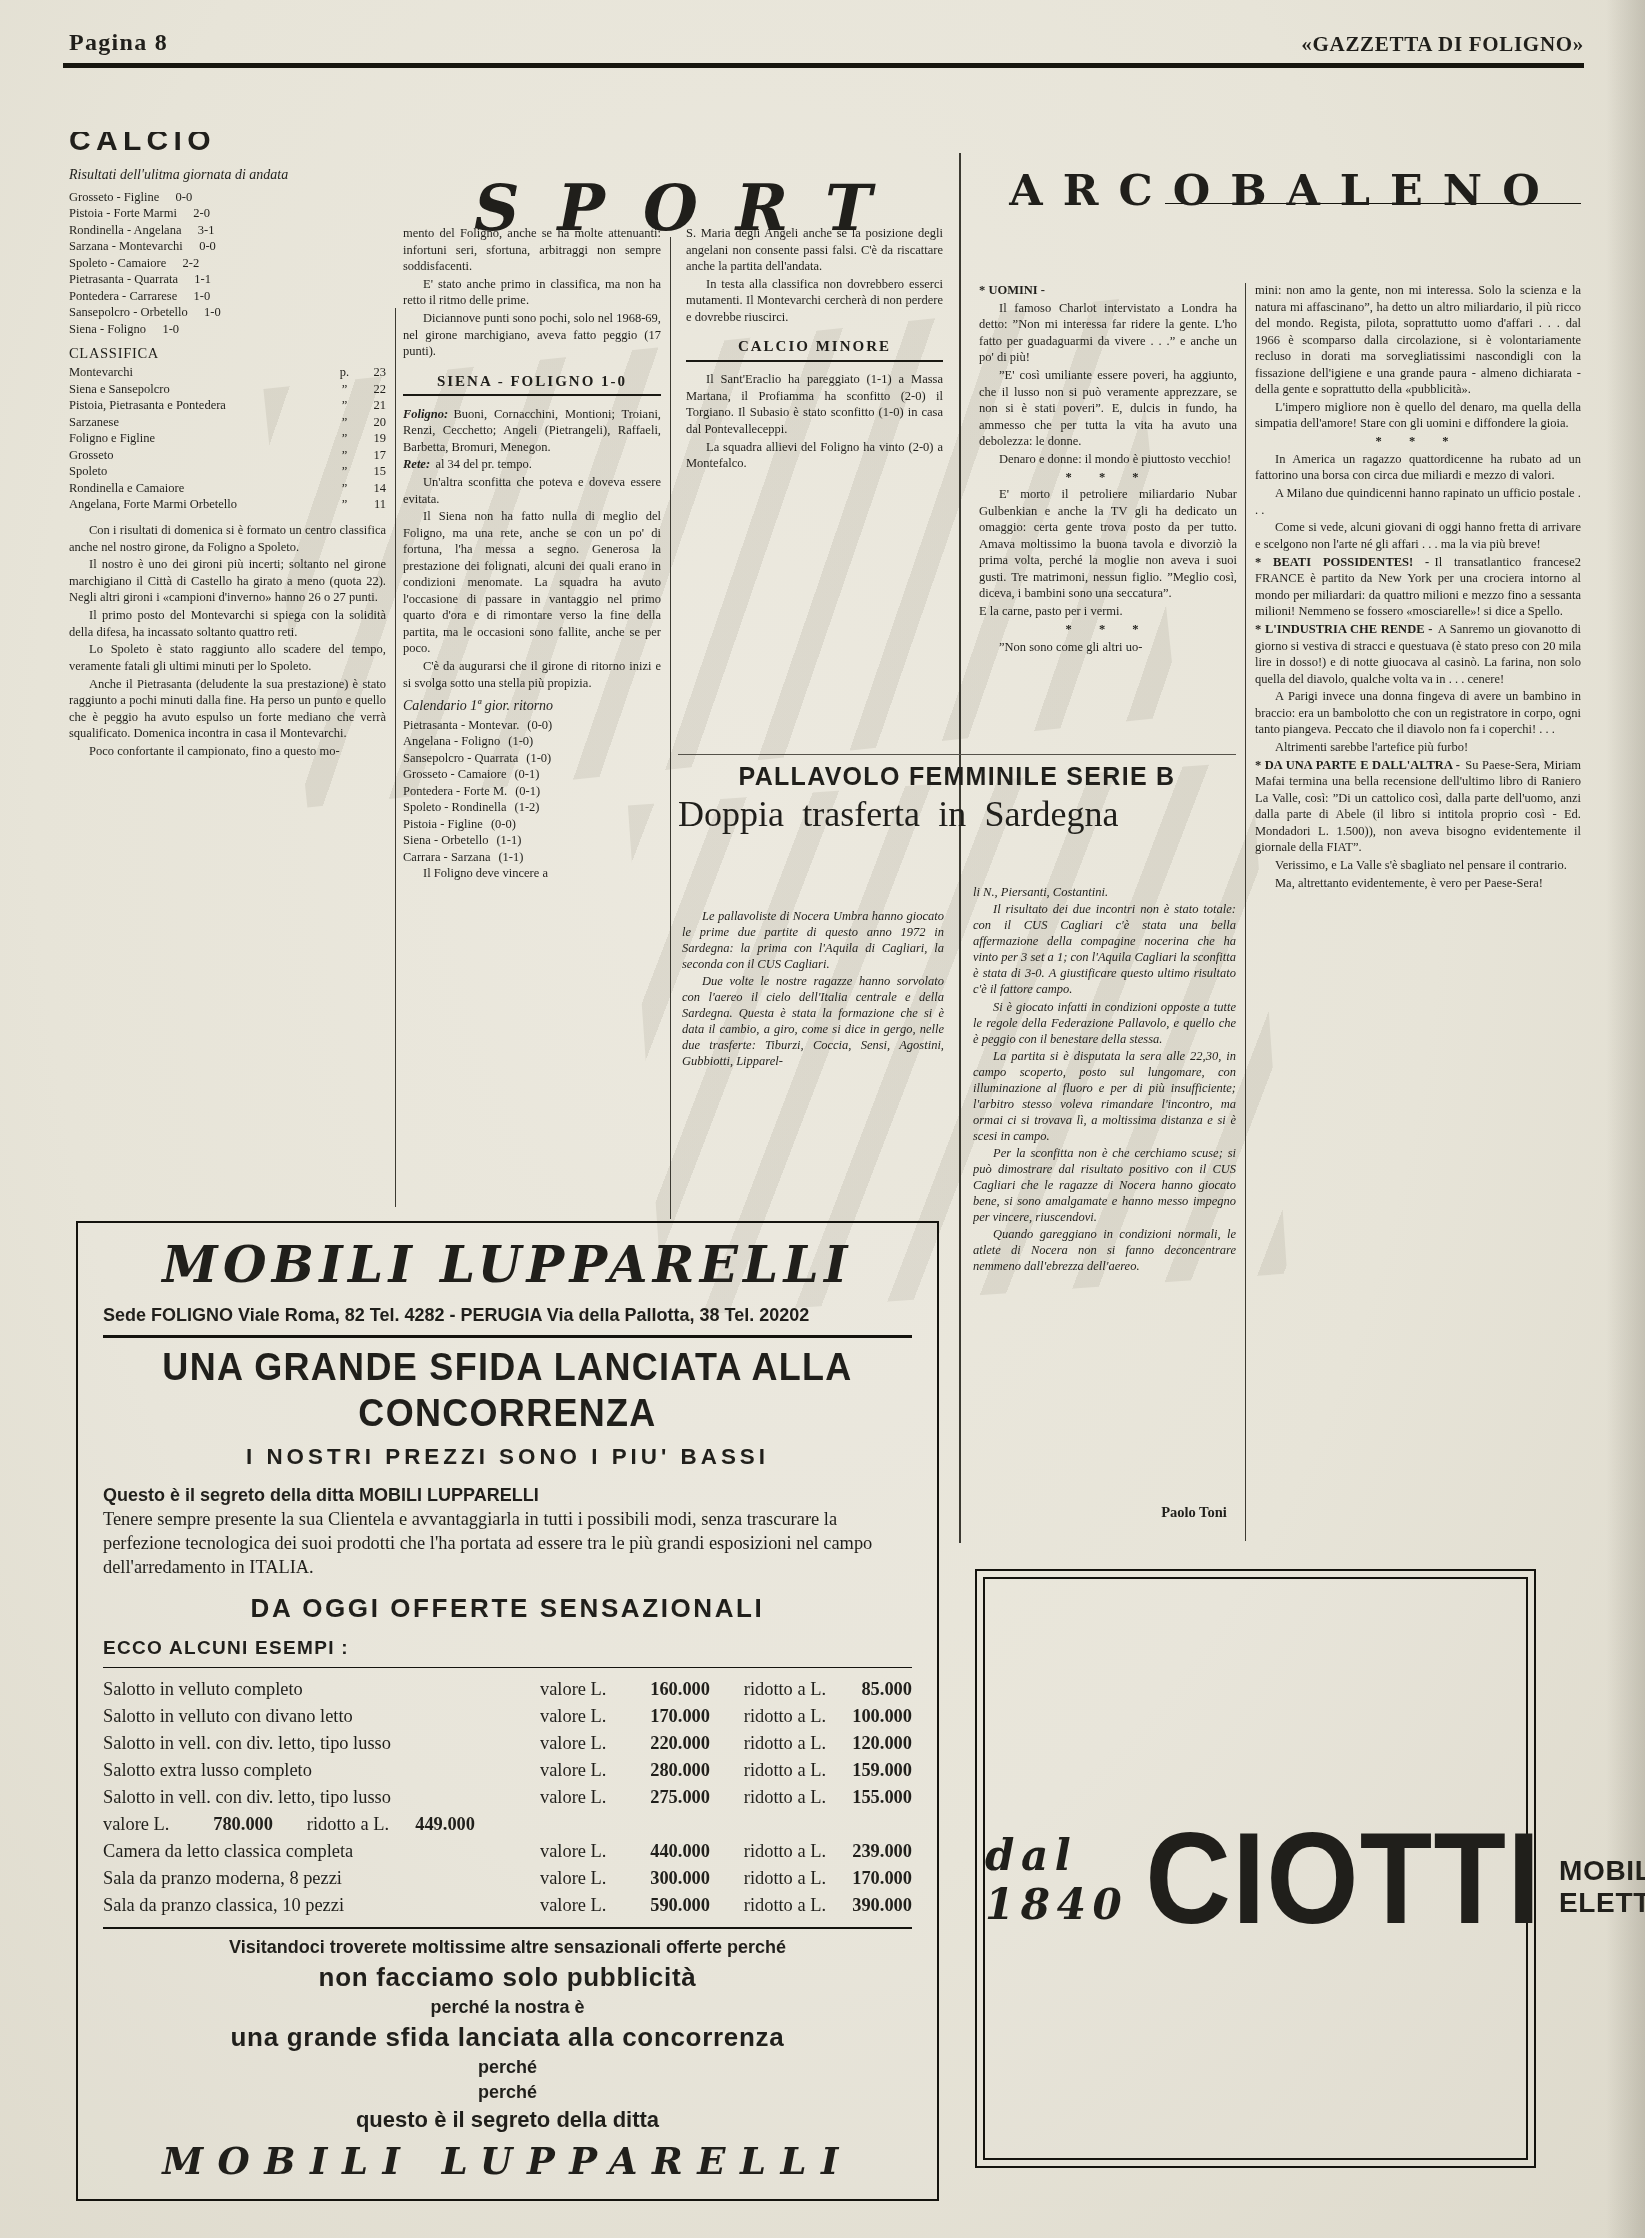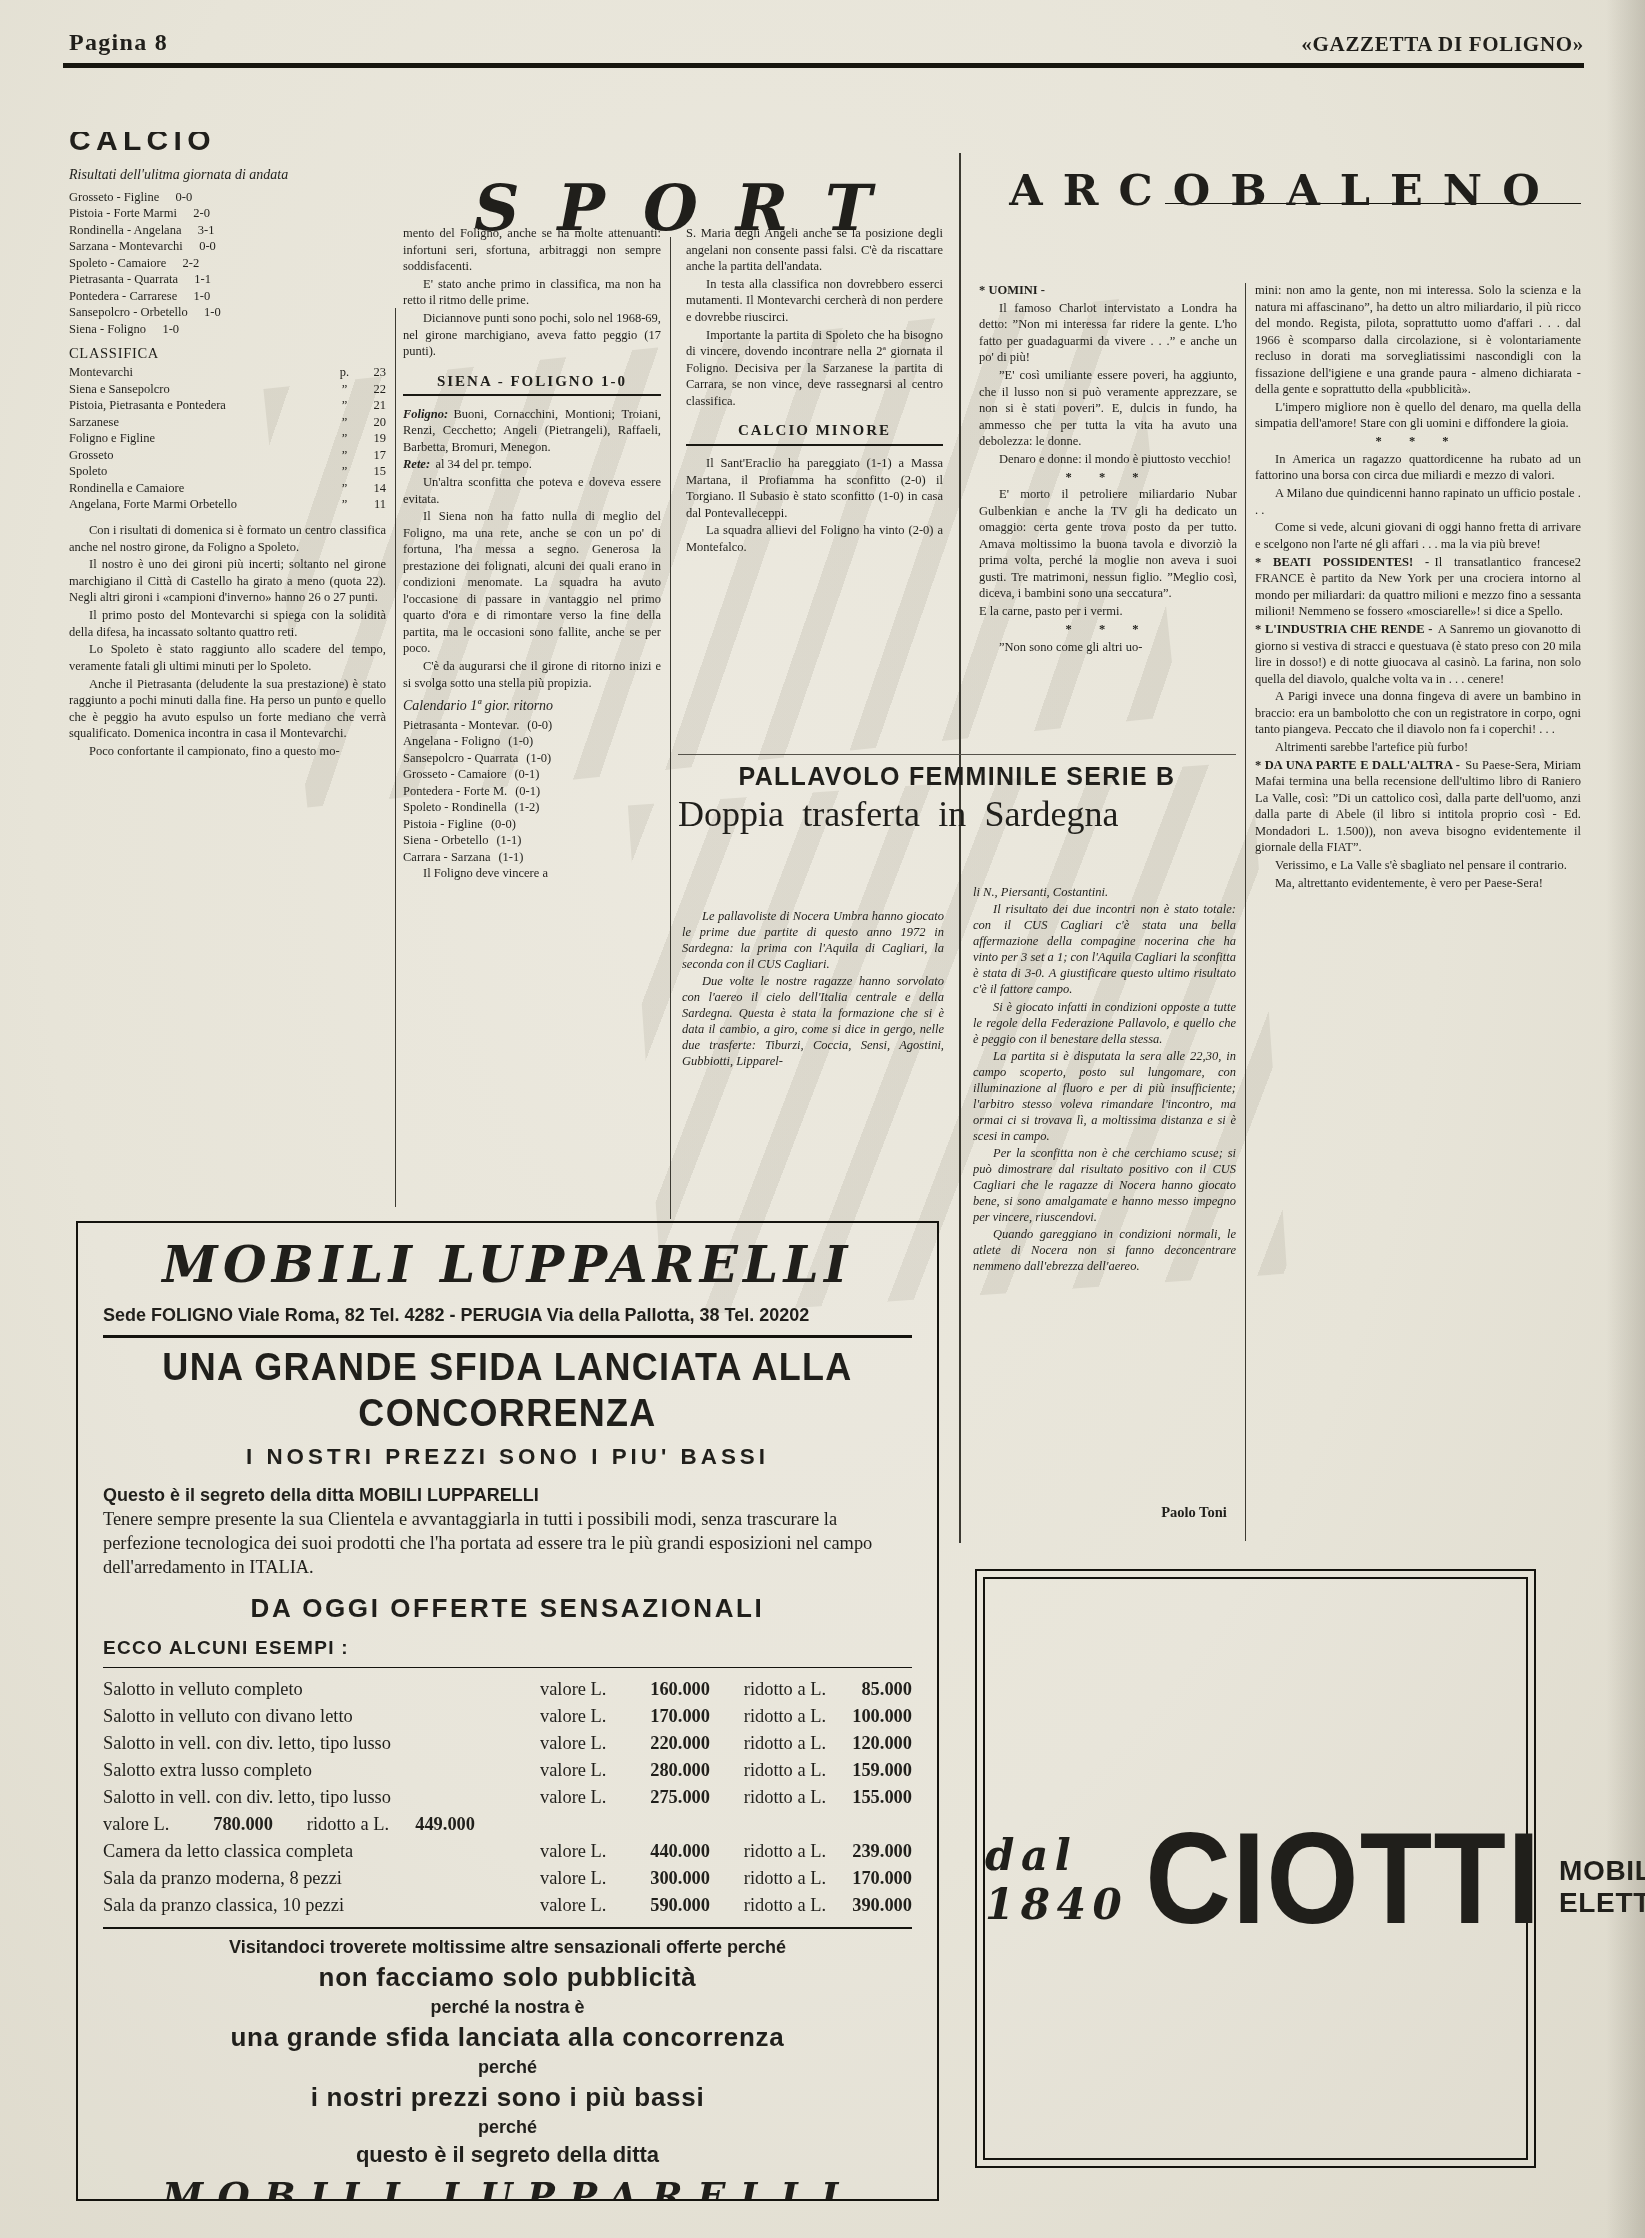--- a/index.html
+++ b/index.html
@@ -280,21 +280,20 @@
           <span class="s">(1-1)</span>
         </div>
       </div>
     <p class="para">Il Foligno deve vincere a</p>
   </section>
 
   <section class="newscol sport" style="left:686px;top:225px;width:257px;height:528px;">
     <div>
         <p class="para no-indent"><i class="phead"></i><span>S. Maria degli Angeli anche se la posizione degli angelani non consente passi falsi. C'è da riscattare anche la partita dell'andata.</span></p>
         <p class="para"><i class="phead"></i><span>In testa alla classifica non dovrebbero esserci mutamenti. Il Montevarchi cercherà di non perdere e dovrebbe riuscirci.</span></p>
-        <p class="para"><i class="phead"></i><span>Importante la partita di Spoleto che ha bisogno di vincere, dovendo incontrare nella 2ª giornata il Foligno. Decisiva per la Sarzanese la partita di Carrara, se non vince, deve rassegnarsi al centro classifica.</span></p>
       </div>
     <h4 class="col-subhead">CALCIO MINORE</h4>
     <div>
         <p class="para"><i class="phead"></i><span>Il Sant'Eraclio ha pareggiato (1-1) a Massa Martana, il Profiamma ha sconfitto (2-0) il Torgiano. Il Subasio è stato sconfitto (1-0) in casa dal Pontevalleceppi.</span></p>
         <p class="para"><i class="phead"></i><span>La squadra allievi del Foligno ha vinto (2-0) a Montefalco.</span></p>
       </div>
   </section>
 
   <section class="abs" style="left:678px;top:762px;width:558px;height:790px;">
     <div class="pv-kicker">PALLAVOLO FEMMINILE SERIE B</div>
@@ -427,21 +426,20 @@
           <span class="p-red">390.000</span>
       </div>
       </div>
     <div class="thin-rule"></div>
     <div class="chant">
         <div class="chant-small">Visitandoci troverete moltissime altre sensazionali offerte perché</div>
         <div class="chant-big">non facciamo solo pubblicità</div>
         <div class="chant-small">perché la nostra è</div>
         <div class="chant-big">una grande sfida lanciata alla concorrenza</div>
         <div class="chant-small">perché</div>
-        <div class="chant-big">i nostri prezzi sono i più bassi</div>
         <div class="chant-small">perché</div>
         <div class="chant-mid">questo è il segreto della ditta</div>
       </div>
     <div class="lupp-logo2">MOBILI LUPPARELLI</div>
 
   </section>
 
   <section class="ad-ciotti">
     <div class="ciotti-inner">
       <div class="ciotti-1840">dal 1840</div>

